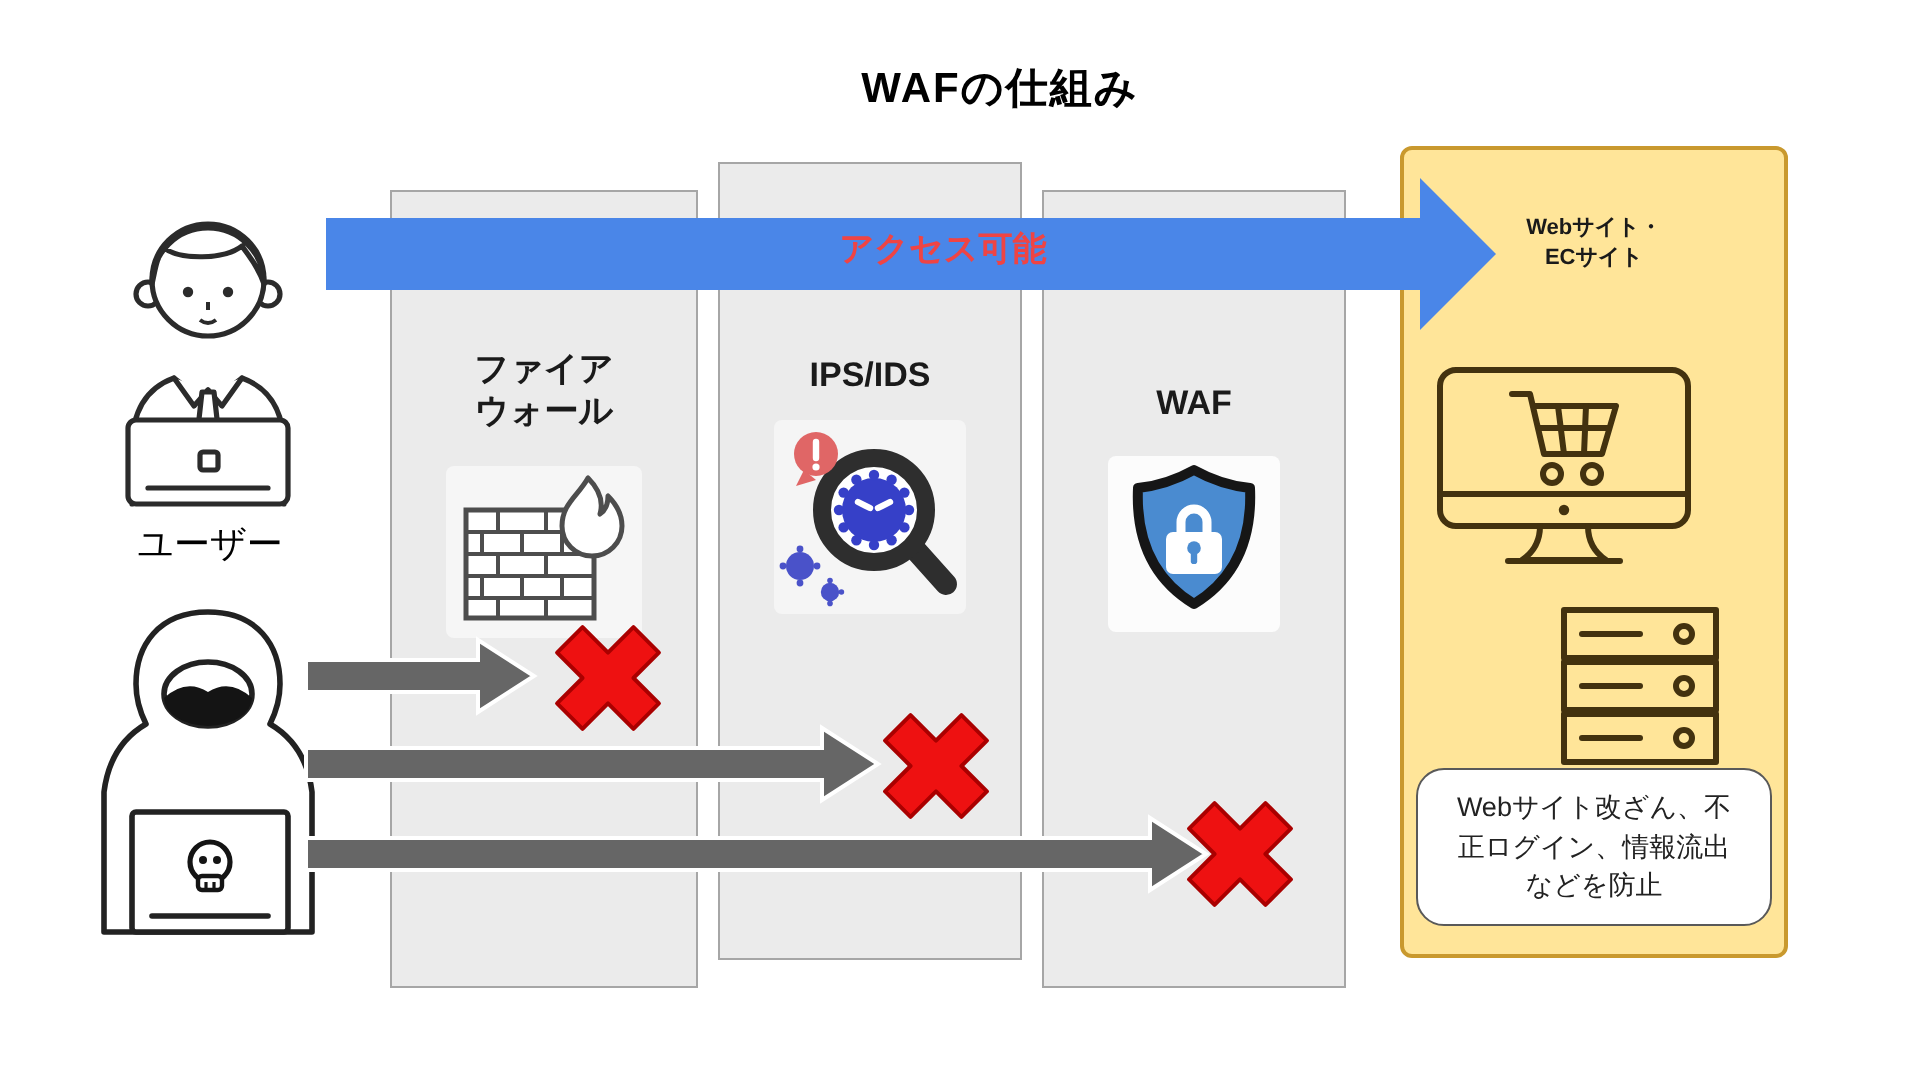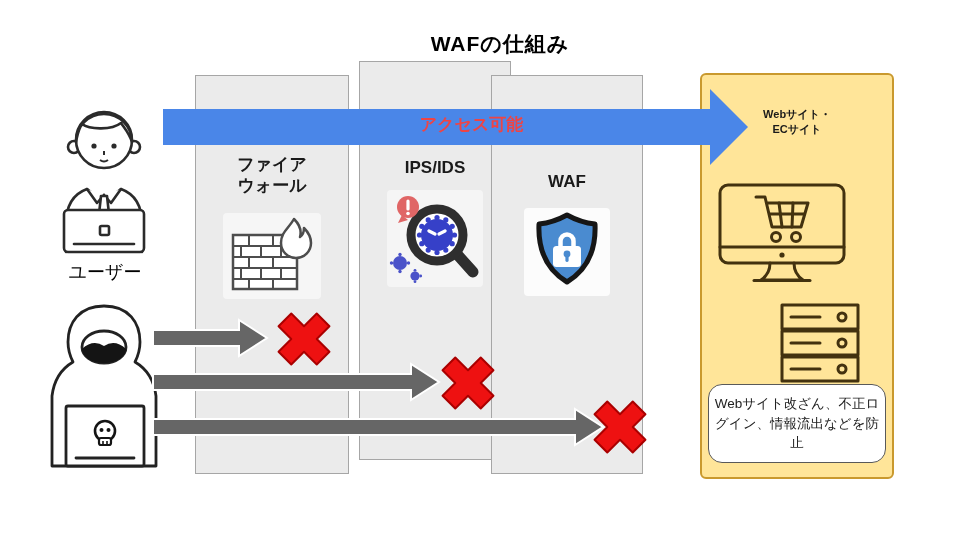--- a/index.html
+++ b/index.html
@@ -7,37 +7,37 @@
     position:relative;width:960px;height:540px;background:#ffffff;overflow:hidden;
     font-family:"Liberation Sans","DejaVu Sans",sans-serif;color:#111;
   }
   .abs{position:absolute;}
   .pre{white-space:pre-line;}
   #title{
     left:0;top:30px;width:960px;text-align:center;
     font-size:21px;font-weight:bold;letter-spacing:1px;color:#000;padding-left:20px;
   }
   .col{
-    background:#ebebeb;border:1px solid #a6a6a6;
+    background:#ebebeb;border:1px solid #a6a6a6;margin-top:20px;
   }
   .col-label{
     position:absolute;left:0;width:100%;text-align:center;
     font-size:17px;font-weight:bold;line-height:1.25;color:#1a1a1a;
   }
   #dest-col{
     background:#ffe599;border:2px solid #c9992e;border-radius:6px;
   }
   #dest-label{
     position:absolute;left:0;top:32px;width:100%;text-align:center;
     font-size:11px;font-weight:bold;line-height:1.35;color:#1a1a1a;
   }
   #dest-note{
     position:absolute;left:6px;right:6px;bottom:14px;
     background:#ffffff;border:1.5px solid #595959;border-radius:14px;
-    padding:9px 4px;text-align:center;font-size:13.5px;line-height:1.45;color:#222;
+    padding:9px 18px;text-align:center;font-size:13.5px;line-height:1.45;color:#222;
   }
   #access-arrow-label{
     left:163px;top:113px;width:585px;text-align:center;
     font-size:17px;font-weight:bold;color:#ef4444;padding-left:16px;
   }
   .actor-label{
     text-align:center;font-size:18px;font-weight:normal;color:#000;
   }
 </style>
 </head>
@@ -111,21 +111,21 @@
           <circle cx="13" cy="81.5" r="1.7"></circle>
           <circle cx="4.5" cy="73" r="1.7"></circle>
         <circle cx="28" cy="86" r="4.6"></circle>
         <circle cx="28" cy="80.3" r="1.4"></circle>
           <circle cx="33.7" cy="86" r="1.4"></circle>
           <circle cx="28" cy="91.7" r="1.4"></circle>
       </g>
     </svg>
   </div>
 
-  <div class="col abs" style="left:491px;top:75px;width:150px;height:397px;">
+  <div class="col abs" style="left:521px;top:75px;width:150px;height:397px;">
     <div class="col-label" style="top:95px;">WAF</div>
     <svg class="abs" style="left:32px;top:132px;" width="86" height="88" viewBox="0 0 86 88">
       <rect x="0" y="0" width="86" height="88" rx="4" fill="#fcfcfc"></rect>
       <path d="M43 7 c9 5 18 8 28 9 c1 22 -5 44 -28 58 c-23 -14 -29 -36 -28 -58 c10 -1 19 -4 28 -9 z" fill="#4a8bd0" stroke="#161616" stroke-width="5" stroke-linejoin="round"></path>
       <path d="M36.5 39 v-6 a6.5 6.5 0 0 1 13 0 v6" fill="none" stroke="#ffffff" stroke-width="4.5"></path>
       <rect x="29" y="38" width="28" height="21" rx="3.5" fill="#ffffff"></rect>
       <circle cx="43" cy="46" r="3.4" fill="#4a8bd0"></circle>
       <rect x="41.4" y="47" width="3.2" height="7" rx="1.4" fill="#4a8bd0"></rect>
     </svg>
   </div>

